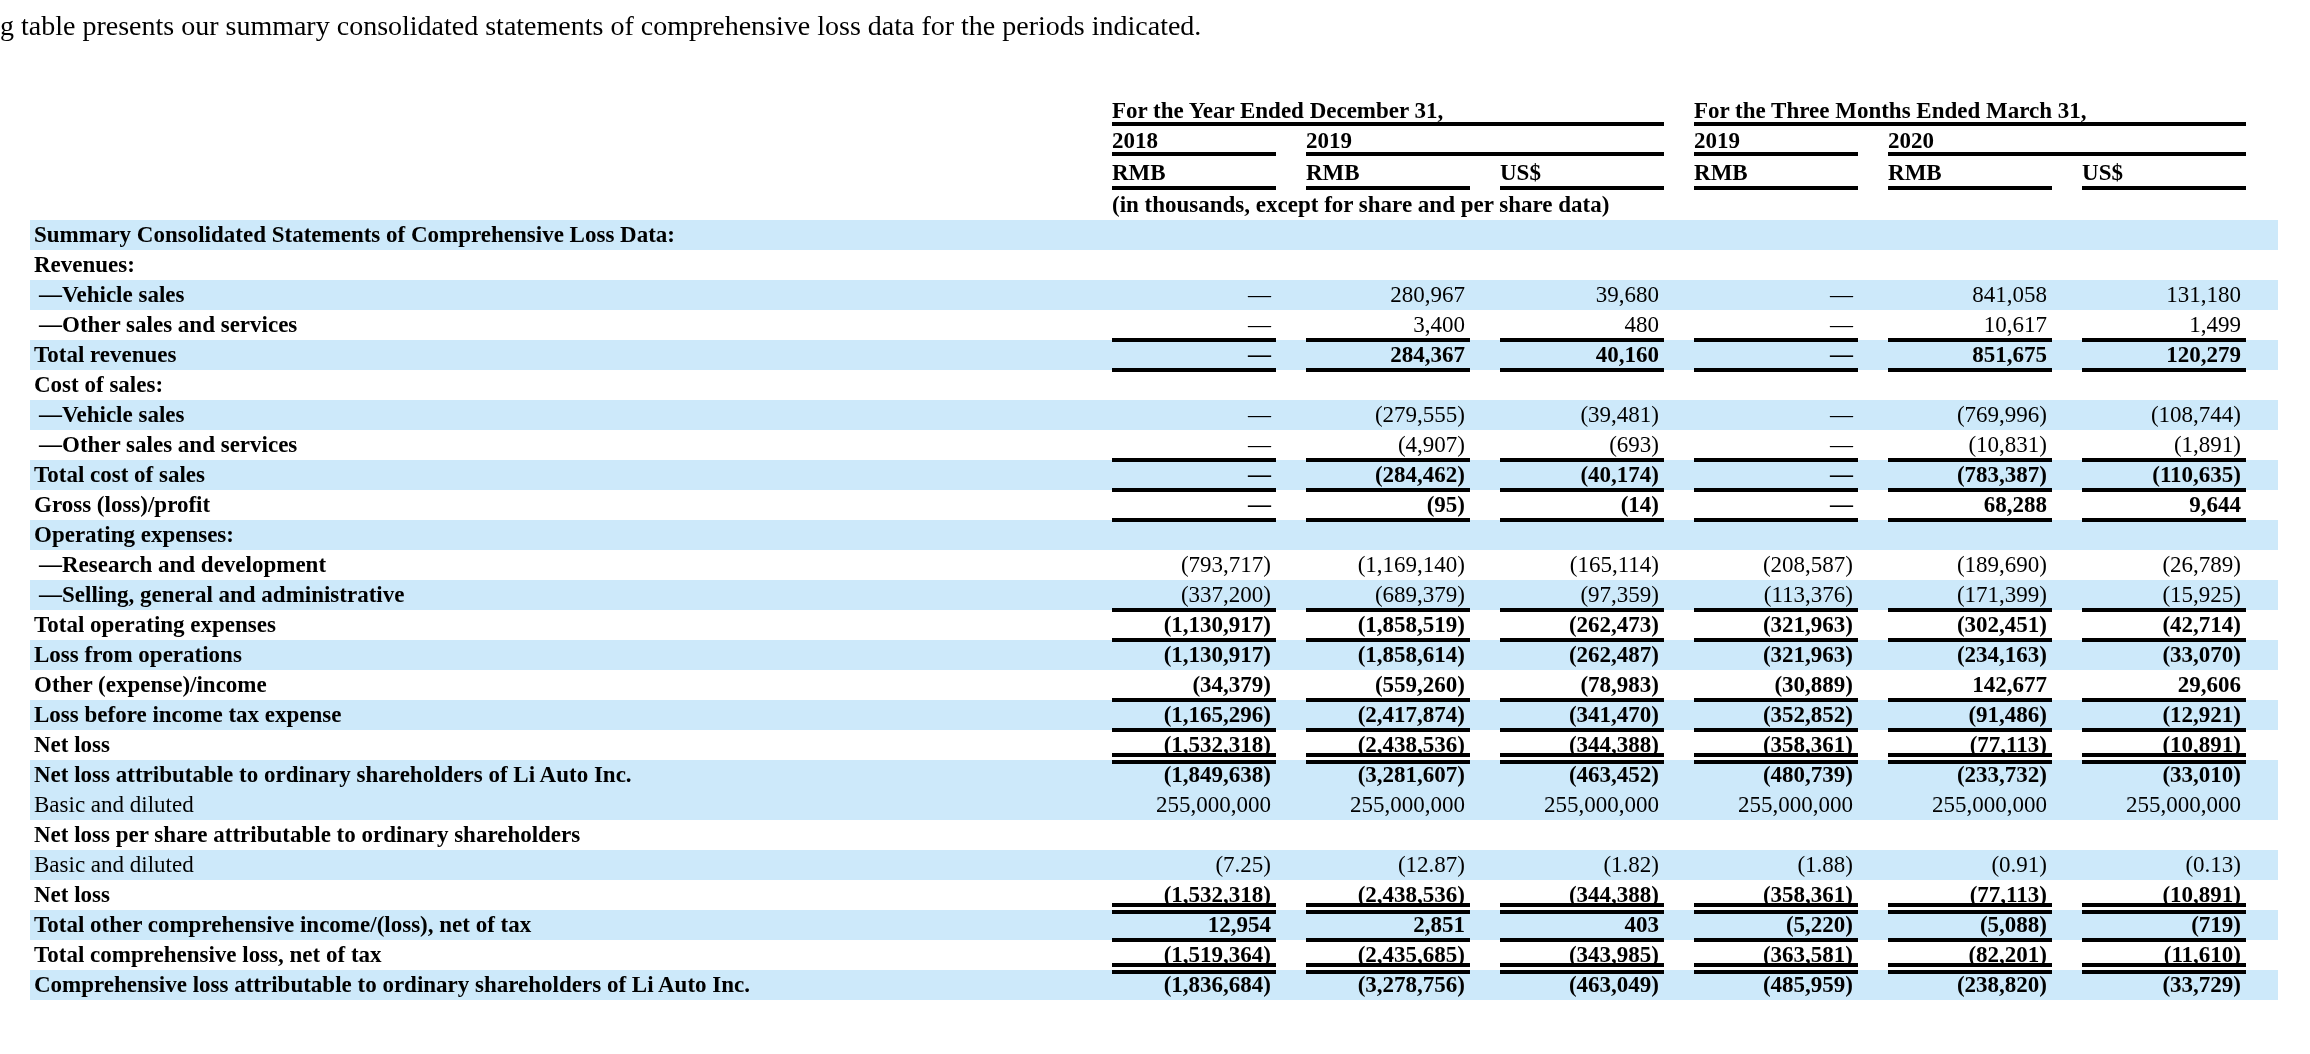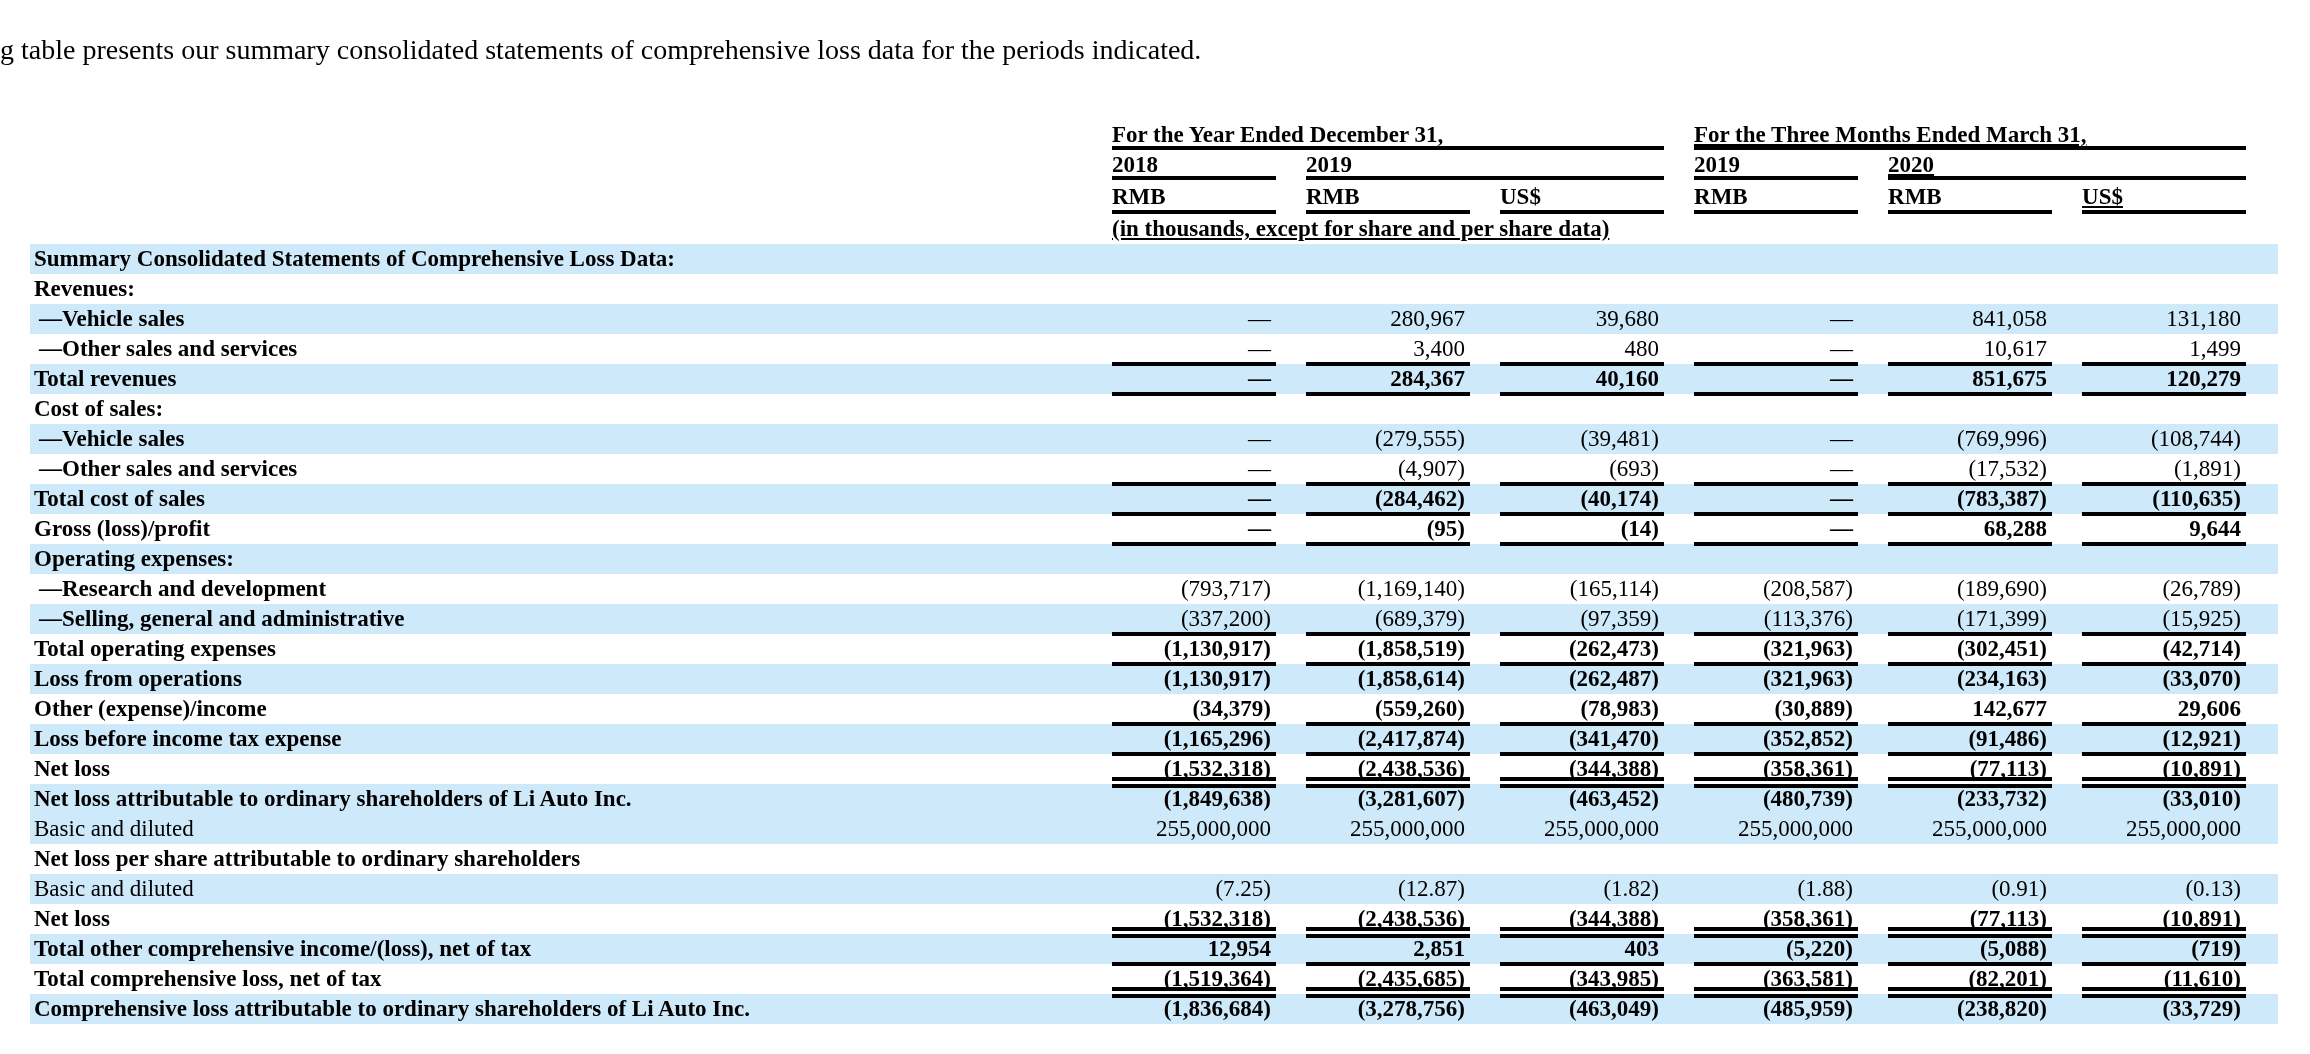--- a/index.html
+++ b/index.html
@@ -9,21 +9,20 @@
     font-family:"Liberation Serif","DejaVu Serif",serif;
     overflow:hidden;
     --highlight:#cde9fa;
     --rule:#000000;
   }
   .intro{
     font-size:28px;
     line-height:36px;
     padding:8px 0 0 0;
     white-space:nowrap;
-    margin-top:24px;
   }
   table.fin{
     border-collapse:collapse;
     table-layout:fixed;
     width:2248px;
     margin:52px 0 0 30px;
   }
   td{
     vertical-align:middle;
     white-space:nowrap;
@@ -43,21 +42,21 @@
   
   td.rt::before{content:"";position:absolute;left:30px;right:0;top:-2px;height:4px;background:var(--rule);}
   td.rb::after{content:"";position:absolute;left:30px;right:0;bottom:-2px;height:4px;background:var(--rule);}
   td.rdb::after{content:"";position:absolute;left:30px;right:0;bottom:-4px;height:11px;
     background:linear-gradient(to bottom,var(--rule) 0 4px,transparent 4px 7px,var(--rule) 7px 11px);}
   td.val:last-child::before,td.val:last-child::after{right:32px;}
   
   tr.hr td{height:30px;line-height:28px;}
   tr.hr td.tall{height:34px;}
   td.hc{font-weight:bold;text-align:left;padding-left:30px;}
-  td.hc.last{padding-right:32px;text-decoration:underline;}
+  td.hc.last{padding-right:32px;}
   td.hc.hrule::after{content:"";position:absolute;left:30px;right:0;bottom:0;height:4px;background:var(--rule);}
   td.hc.last.hrule::after{right:32px;}
 </style>
 </head>
 <body style="--highlight: #cde9fa; --rule: #000000;">
 
 <div class="intro">g table presents our summary consolidated statements of comprehensive loss data for the periods indicated.</div>
 
 <table class="fin">
   <colgroup>
@@ -159,21 +158,21 @@
         <td class="val">—</td>
         <td class="val">(769,996)</td>
         <td class="val">(108,744)</td>
       </tr>
       <tr class="white">
         <td class="lbl ind">—Other sales and services</td>
         <td class="val">—</td>
         <td class="val">(4,907)</td>
         <td class="val">(693)</td>
         <td class="val">—</td>
-        <td class="val">(17,532)</td>
+        <td class="val">(10,831)</td>
         <td class="val">(1,891)</td>
       </tr>
       <tr class="blue">
         <td class="lbl bold">Total cost of sales</td>
         <td class="val bold rt rb">—</td>
         <td class="val bold rt rb">(284,462)</td>
         <td class="val bold rt rb">(40,174)</td>
         <td class="val bold rt rb">—</td>
         <td class="val bold rt rb">(783,387)</td>
         <td class="val bold rt rb">(110,635)</td>

